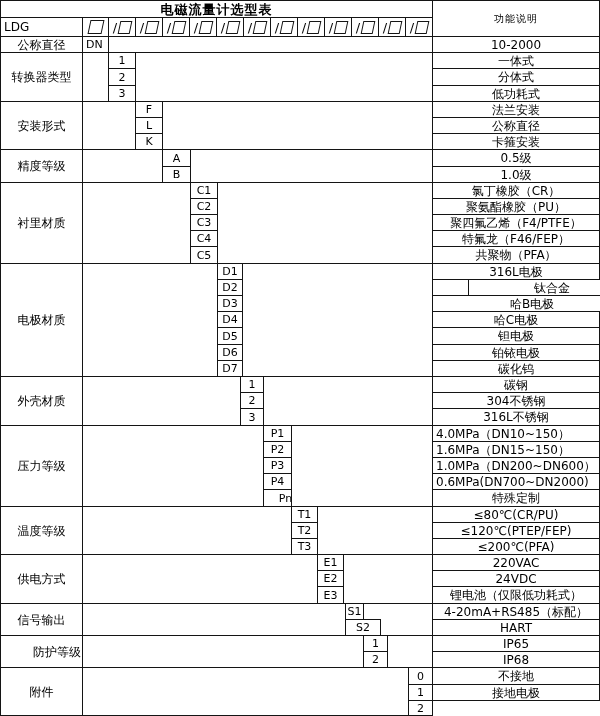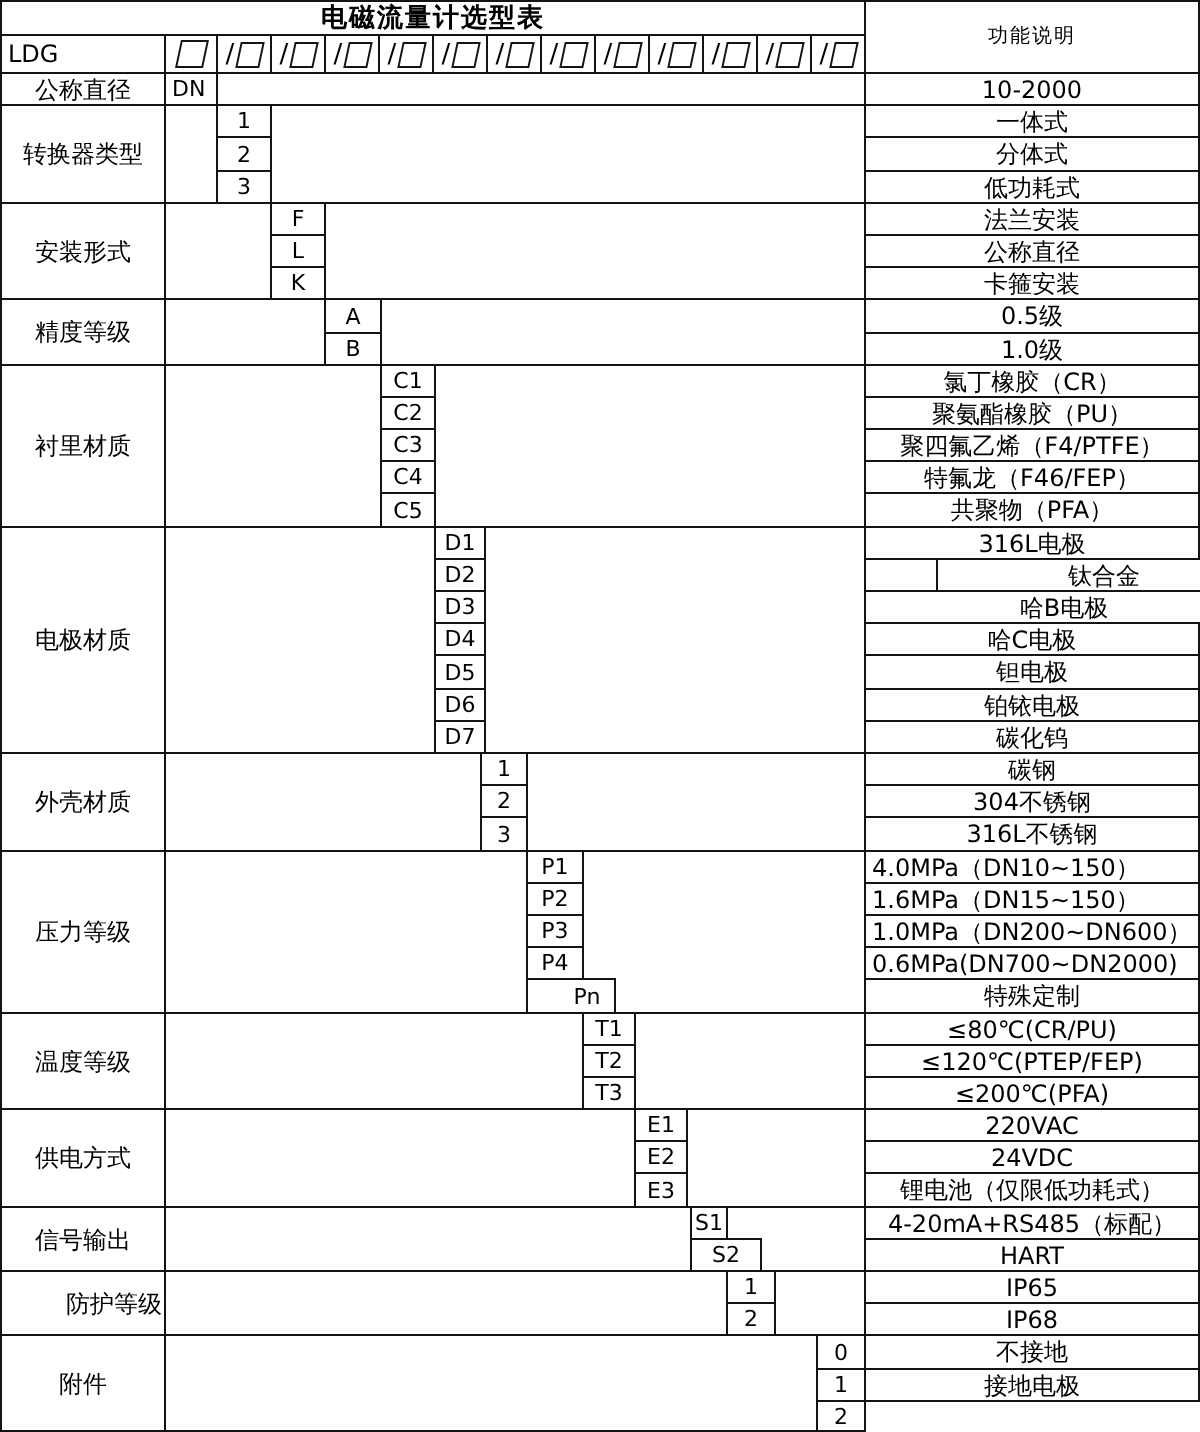--- a/index.html
+++ b/index.html
@@ -169,21 +169,21 @@
     <div class="cell" style="left: 82px; top: 425px; width: 182px; height: 82px;"></div>
     <div class="cell" style="left: 291px; top: 425px; width: 142px; height: 82px;"></div>
     <div class="cell code" style="left: 263px; top: 425px; width: 29px; height: 17px;">P1</div>
     <div class="cell left" style="left: 432px; top: 425px; width: 168px; height: 17px;">4.0MPa（DN10~150）</div>
     <div class="cell code" style="left: 263px; top: 441px; width: 29px; height: 17px;">P2</div>
     <div class="cell left" style="left: 432px; top: 441px; width: 168px; height: 17px;">1.6MPa（DN15~150）</div>
     <div class="cell code" style="left: 263px; top: 457px; width: 29px; height: 17px;">P3</div>
     <div class="cell left" style="left: 432px; top: 457px; width: 168px; height: 17px;">1.0MPa（DN200~DN600）</div>
     <div class="cell code" style="left: 263px; top: 473px; width: 29px; height: 17px;">P4</div>
     <div class="cell left" style="left: 432px; top: 473px; width: 168px; height: 17px;">0.6MPa(DN700~DN2000)</div>
-    <div class="cell code" style="left: 263px; top: 489px; width: 45px; height: 18px; padding-left: 16px;">Pn</div>
+    <div class="cell code" style="left: 263px; top: 489px; width: 29px; height: 18px; padding-left: 16px;">Pn</div>
     <div class="cell" style="left: 432px; top: 489px; width: 168px; height: 18px;">特殊定制</div>
     <div class="cell" style="left: 0px; top: 506px; width: 83px; height: 49px;">温度等级</div>
     <div class="cell" style="left: 82px; top: 506px; width: 210px; height: 49px;"></div>
     <div class="cell" style="left: 317px; top: 506px; width: 116px; height: 49px;"></div>
     <div class="cell code" style="left: 291px; top: 506px; width: 27px; height: 17px;">T1</div>
     <div class="cell" style="left: 432px; top: 506px; width: 168px; height: 17px;">≤80℃(CR/PU)</div>
     <div class="cell code" style="left: 291px; top: 522px; width: 27px; height: 17px;">T2</div>
     <div class="cell" style="left: 432px; top: 522px; width: 168px; height: 17px;">≤120℃(PTEP/FEP)</div>
     <div class="cell code" style="left: 291px; top: 538px; width: 27px; height: 17px;">T3</div>
     <div class="cell" style="left: 432px; top: 538px; width: 168px; height: 17px;">≤200℃(PFA)</div>

